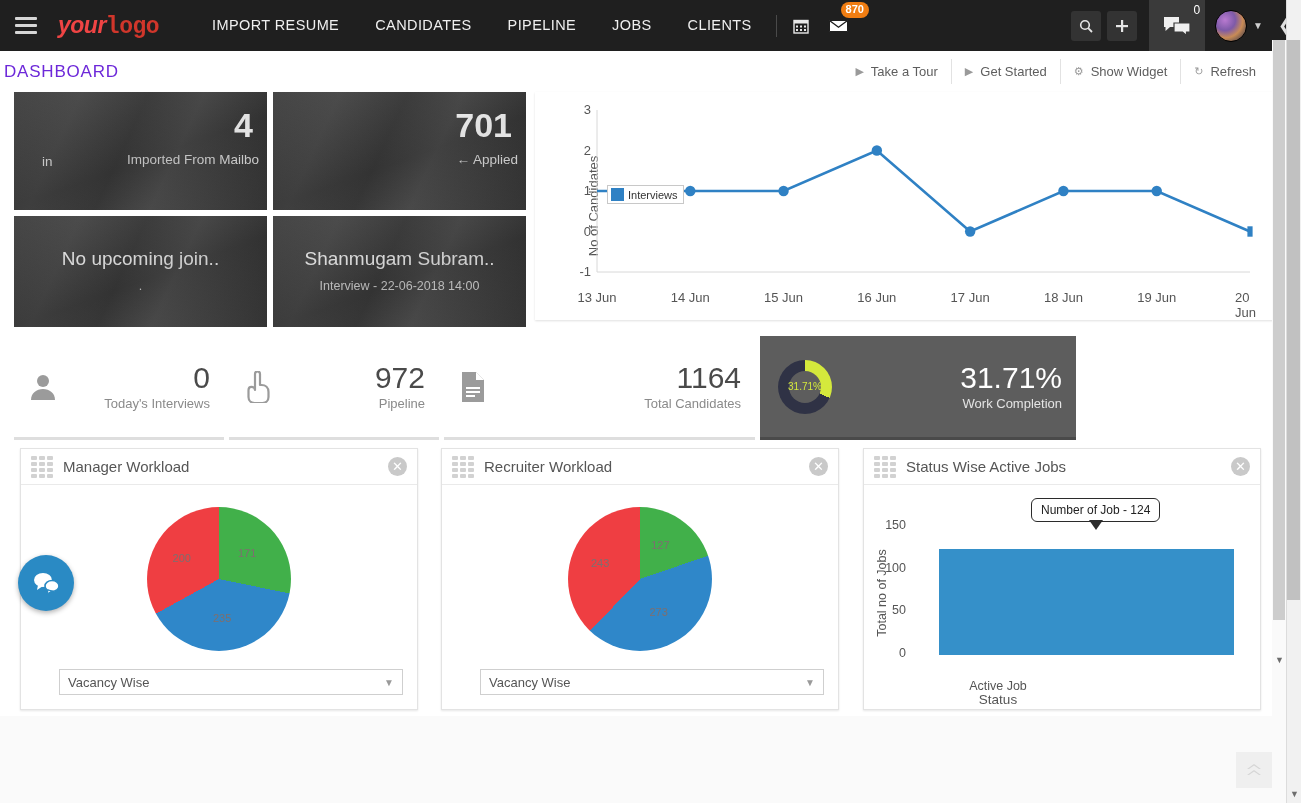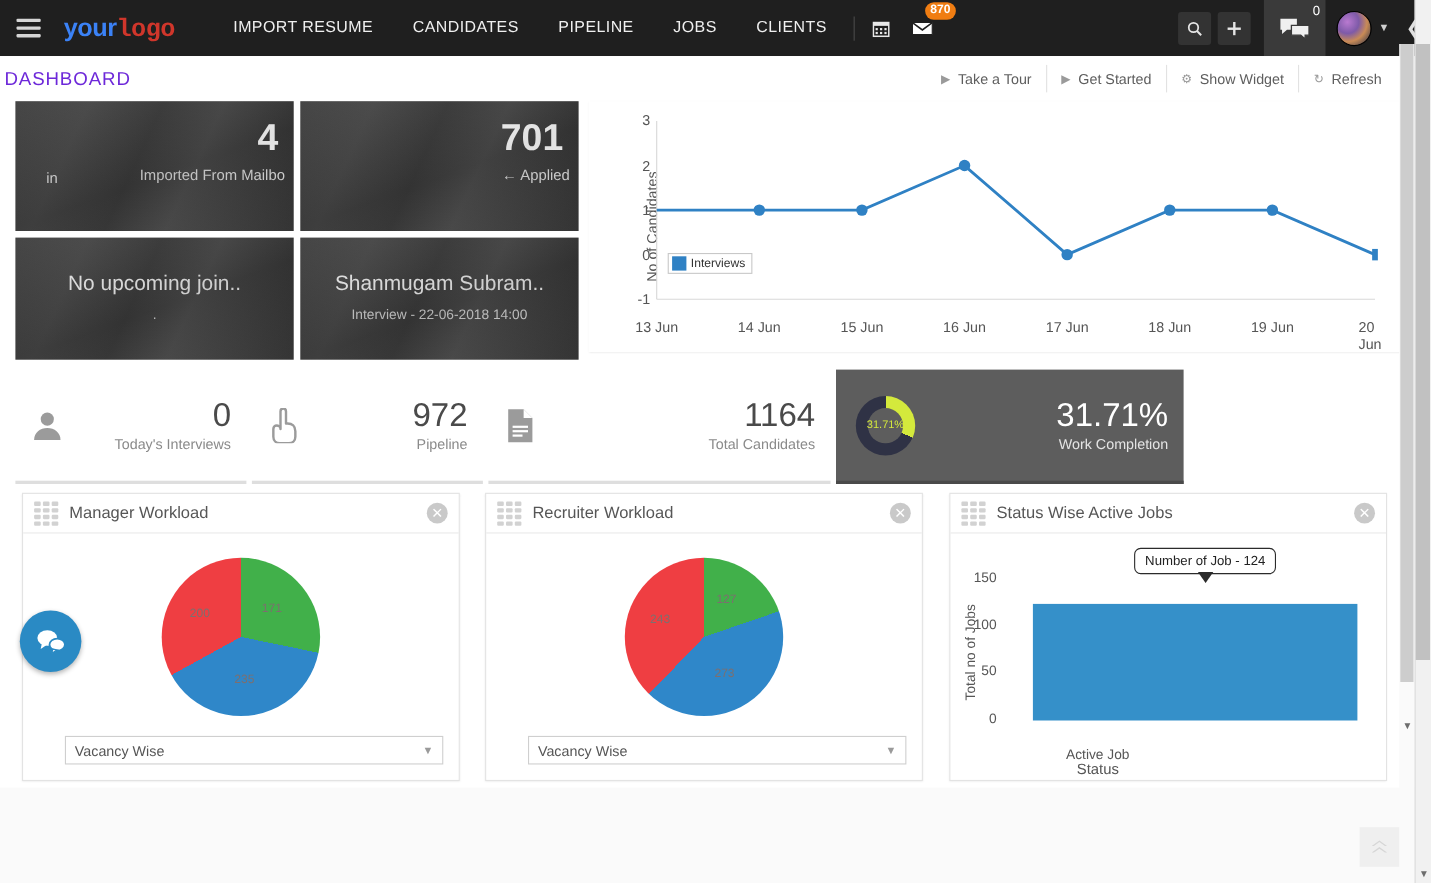--- a/index.html
+++ b/index.html
@@ -13,21 +13,21 @@
 
   
   .topnav {
     position: absolute; top:0; left:0; width:1301px; height:51px;
     background:#1f1f1f; display:flex; align-items:center;
   }
   .hamburger { width:52px; height:51px; display:flex; flex-direction:column;
     align-items:center; justify-content:center; gap:4px; cursor:pointer; }
   .hamburger span { display:block; width:22px; height:3px; background:#d6d6d6; border-radius:1px;}
   .logo { font-size:23px; font-weight:700; letter-spacing:-0.5px; padding-left:6px; white-space:nowrap;}
-  .logo .w1 { color:#3b82f6; }
+  .logo .w1 { color:#ef4444;font-style:italic; }
   .logo .w2 { color:#d0362b;font-family:Liberation Mono, monospace; }
   .navlinks { display:flex; align-items:center; margin-left:35px; height:51px;}
   .navlink {
     color:#efefef; font-size:14.5px; letter-spacing:0.4px;
     padding:0 18px; height:51px; line-height:51px; cursor:pointer; white-space:nowrap;
   }
   .navdivider { width:1px; height:22px; background:#4a4a4a; margin:0 6px; }
   .navicon { color:#e8e8e8; font-size:17px; padding:0 10px; cursor:pointer; position:relative;
     height:51px; display:flex; align-items:center; }
   .badge-mail {
@@ -84,21 +84,21 @@
   .tile .dotmark{position:absolute;left:0;right:0;top:63px;text-align:center;color:#cdcdcd;font-size:12.5px;}
 
   
   .linecard { position:absolute; top:92px; left:535px; width:745px; height:228px;
     background:#fff; box-shadow:0 1px 2px rgba(0,0,0,.12); }
   .axis-y-title { position:absolute; left:8px; top:50%; transform:translateY(-50%) rotate(-90deg);
     transform-origin:center; font-size:13px; color:#555; white-space:nowrap;}
   .ytick { position:absolute; left:30px; width:26px; text-align:right; font-size:13px; color:#555;}
   .xtick { position:absolute; top:198px; font-size:13px; color:#555; transform:translateX(-50%); }
   .legend-box { position:absolute; left:72px; top:93px; border:1px solid #c8c8c8;
-    background:#fff; padding:2px 5px 2px 3px; display:flex; align-items:center; gap:4px; font-size:11px; color:#333;margin-top:45px;}
+    background:#fff; padding:2px 5px 2px 3px; display:flex; align-items:center; gap:4px; font-size:11px; color:#333;}
   .legend-swatch { width:13px; height:13px; background:#2f81c4; }
 
   
   .statrow { position:absolute; top:336px; left:14px; width:1267px; height:104px; display:flex; }
   .stat { position:relative; background:#fff; height:104px; display:flex; align-items:center;
      border-bottom:3px solid #dedede; margin-right:5px; }
   .stat .icn { width:58px; display:flex; justify-content:center; color:#9b9b9b; }
   .stat .nums { flex:1; text-align:right; padding-right:14px; }
   .stat .num { font-size:30px; color:#4a4a4a; line-height:1.05; }
   .stat .lbl { font-size:13px; color:#8a8a8a; margin-top:3px; }

